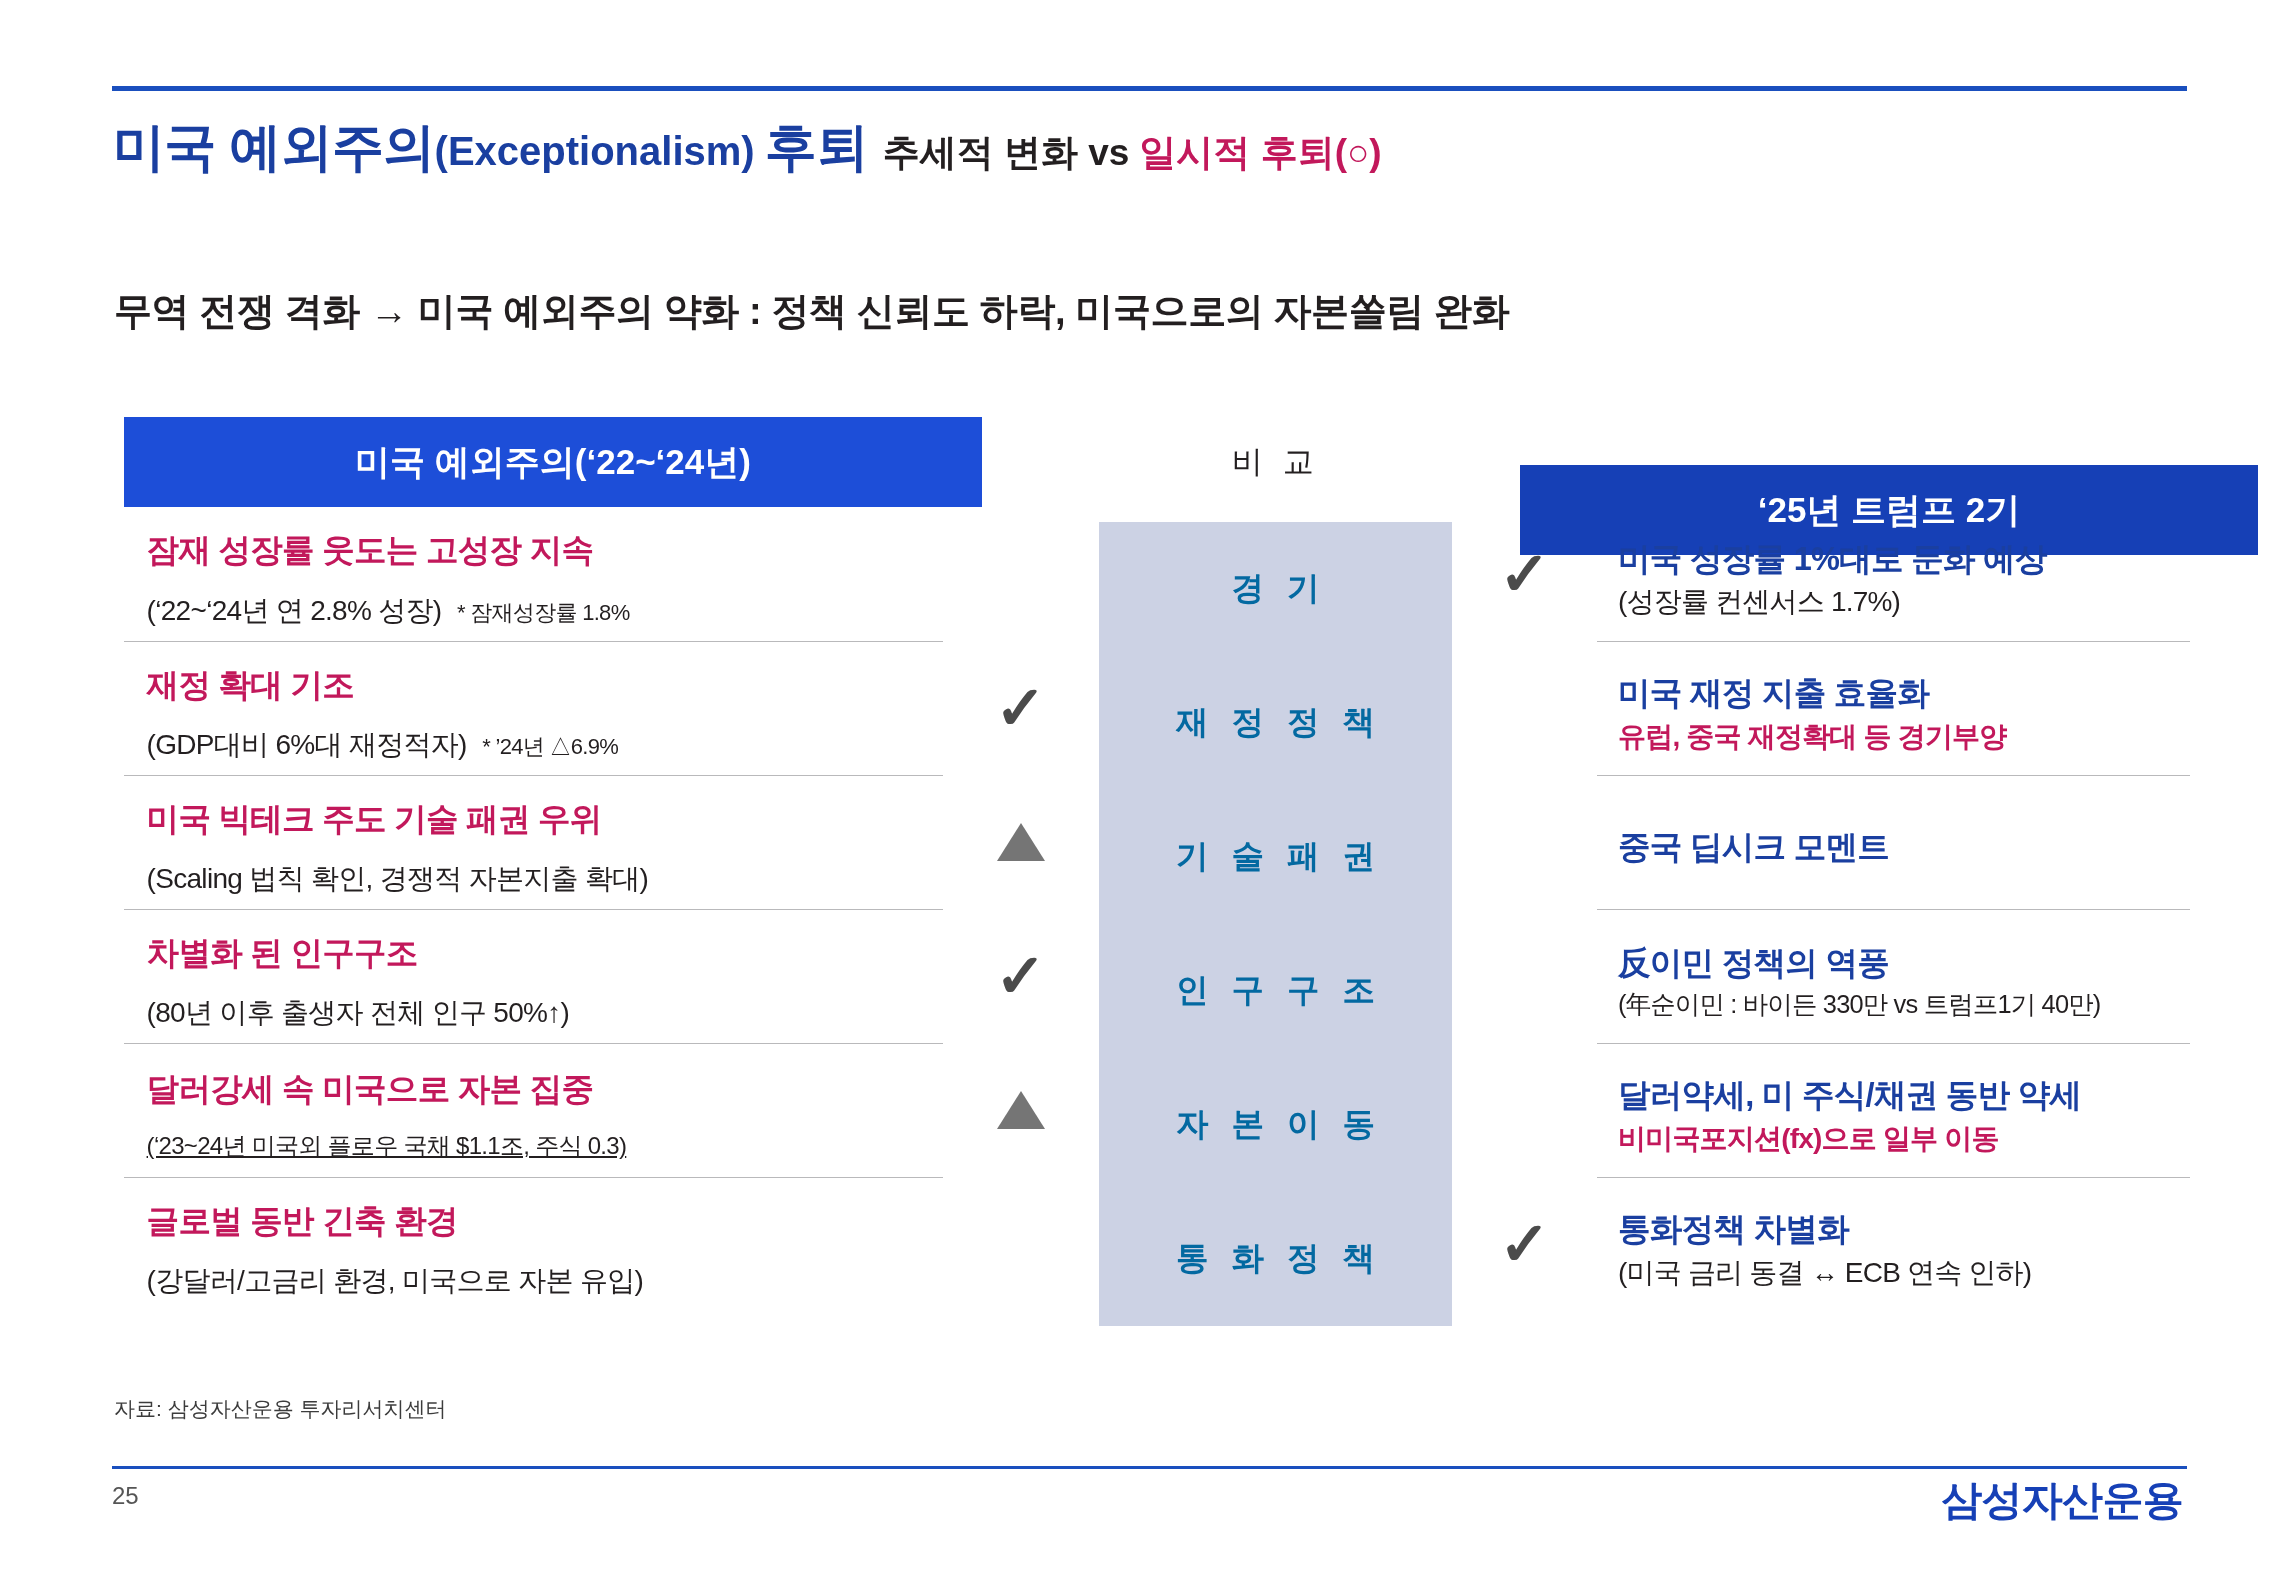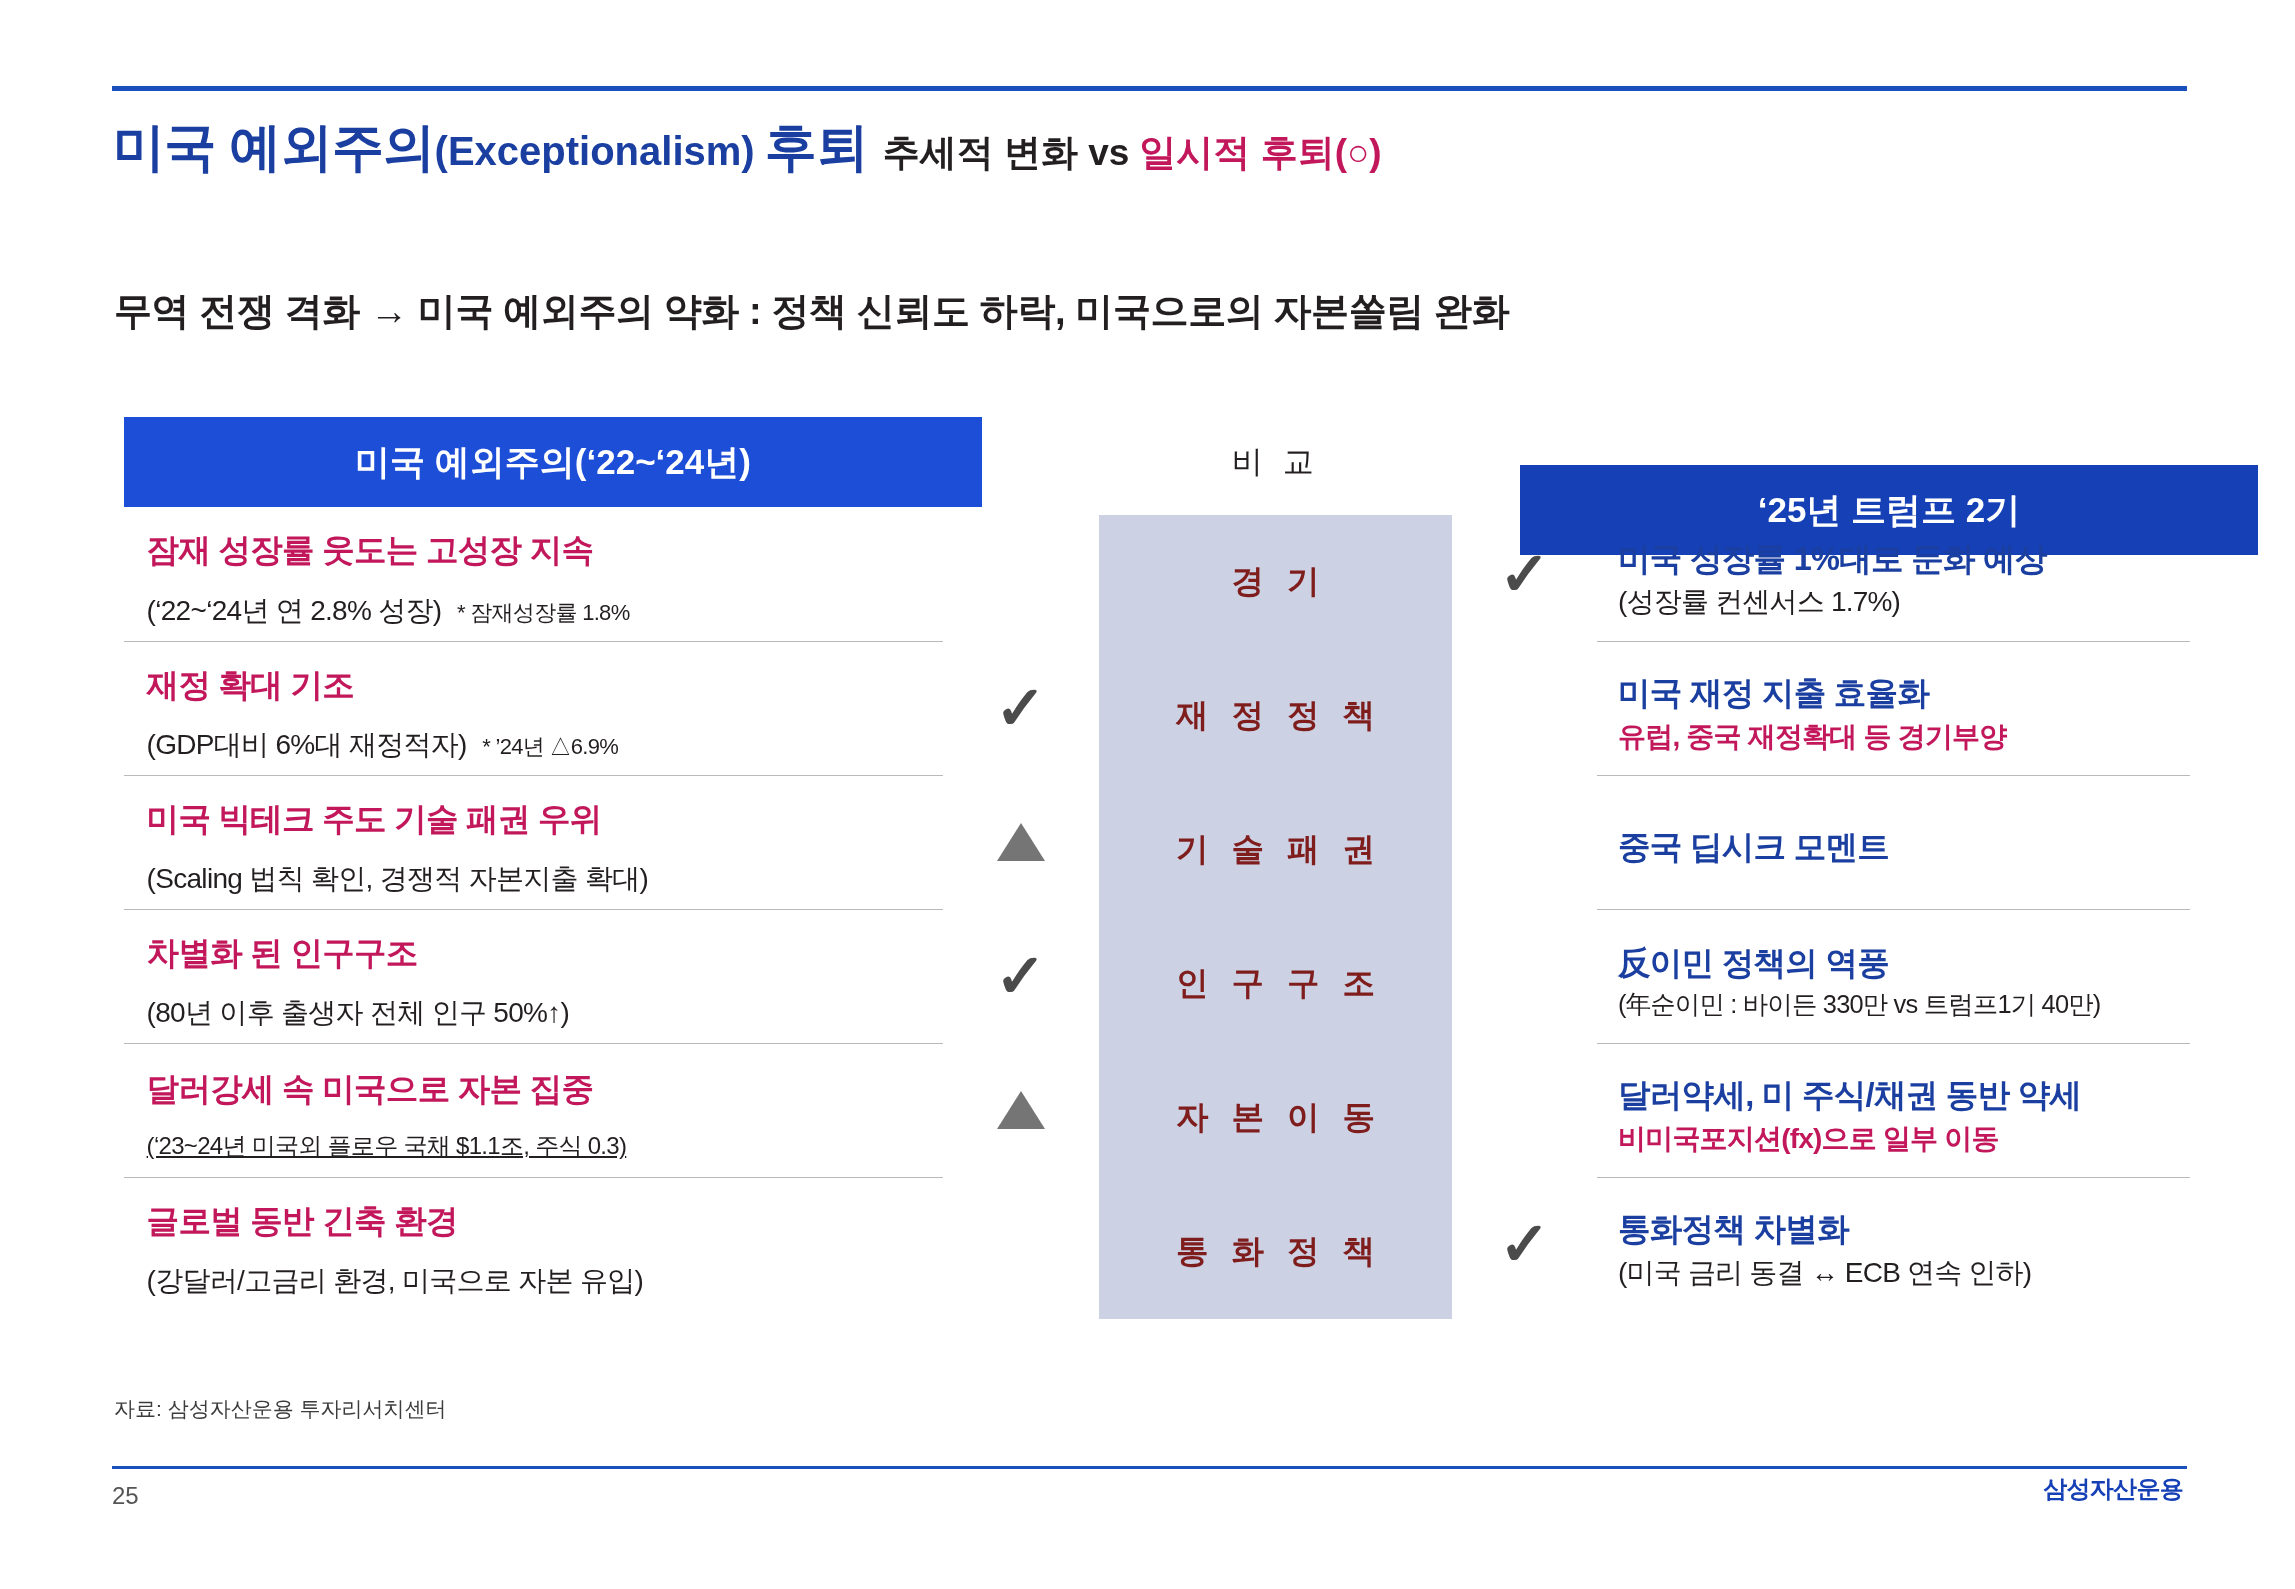--- a/index.html
+++ b/index.html
@@ -168,30 +168,30 @@
     width: 155px;
     height: 134px;
     box-sizing: border-box;
     display: flex;
     align-items: center;
     justify-content: center;
   }
   .cell-mid {
     position: absolute;
     left: 975px;
-    top: 8px;
+    top: 15px;
     width: 353px;
     height: 134px;
     background: #ccd2e4;
     display: flex;
     align-items: center;
     justify-content: center;
     font-size: 32.5px;
     font-weight: bold;
-    color: #7f1d1d;
+    color: #0369a1;
     letter-spacing: 7px;
     text-indent: 7px;
   }
   .cell-right-mark {
     position: absolute;
     left: 1328px;
     top: 0;
     width: 145px;
     height: 134px;
     display: flex;
@@ -308,21 +308,21 @@
     position: absolute;
     left: 112px;
     top: 1482px;
     font-size: 24px;
     color: #555555;
   }
   .brand {
     position: absolute;
     right: 112px;
     top: 1473px;
-    font-size: 24px;
+    font-size: 41px;
     font-weight: bold;
     color: #1640b6;
     letter-spacing: -0.7px;
   }
 </style>
 </head>
 <body>
 
 <div class="slide">
 

